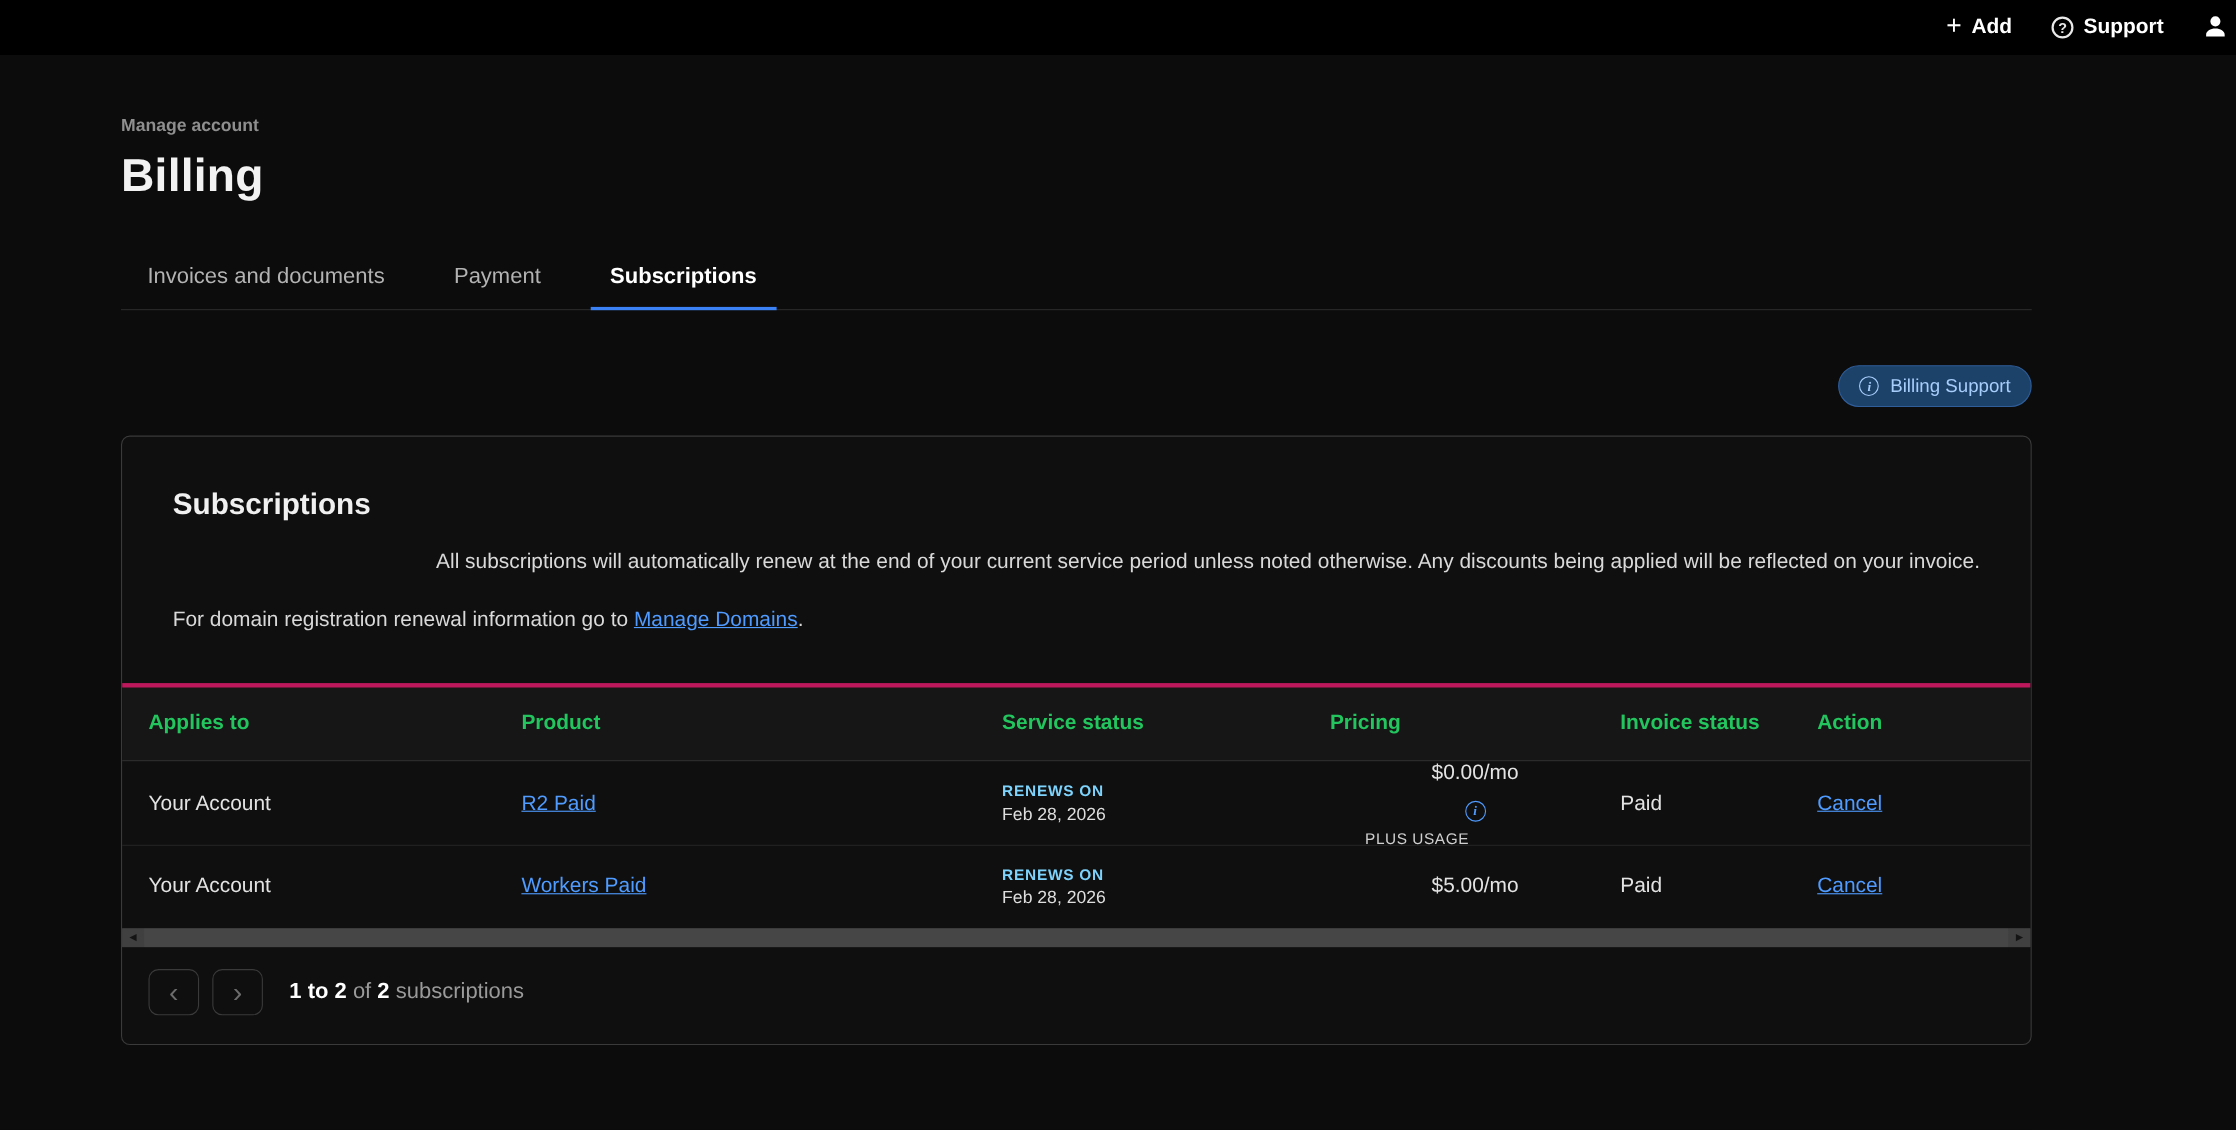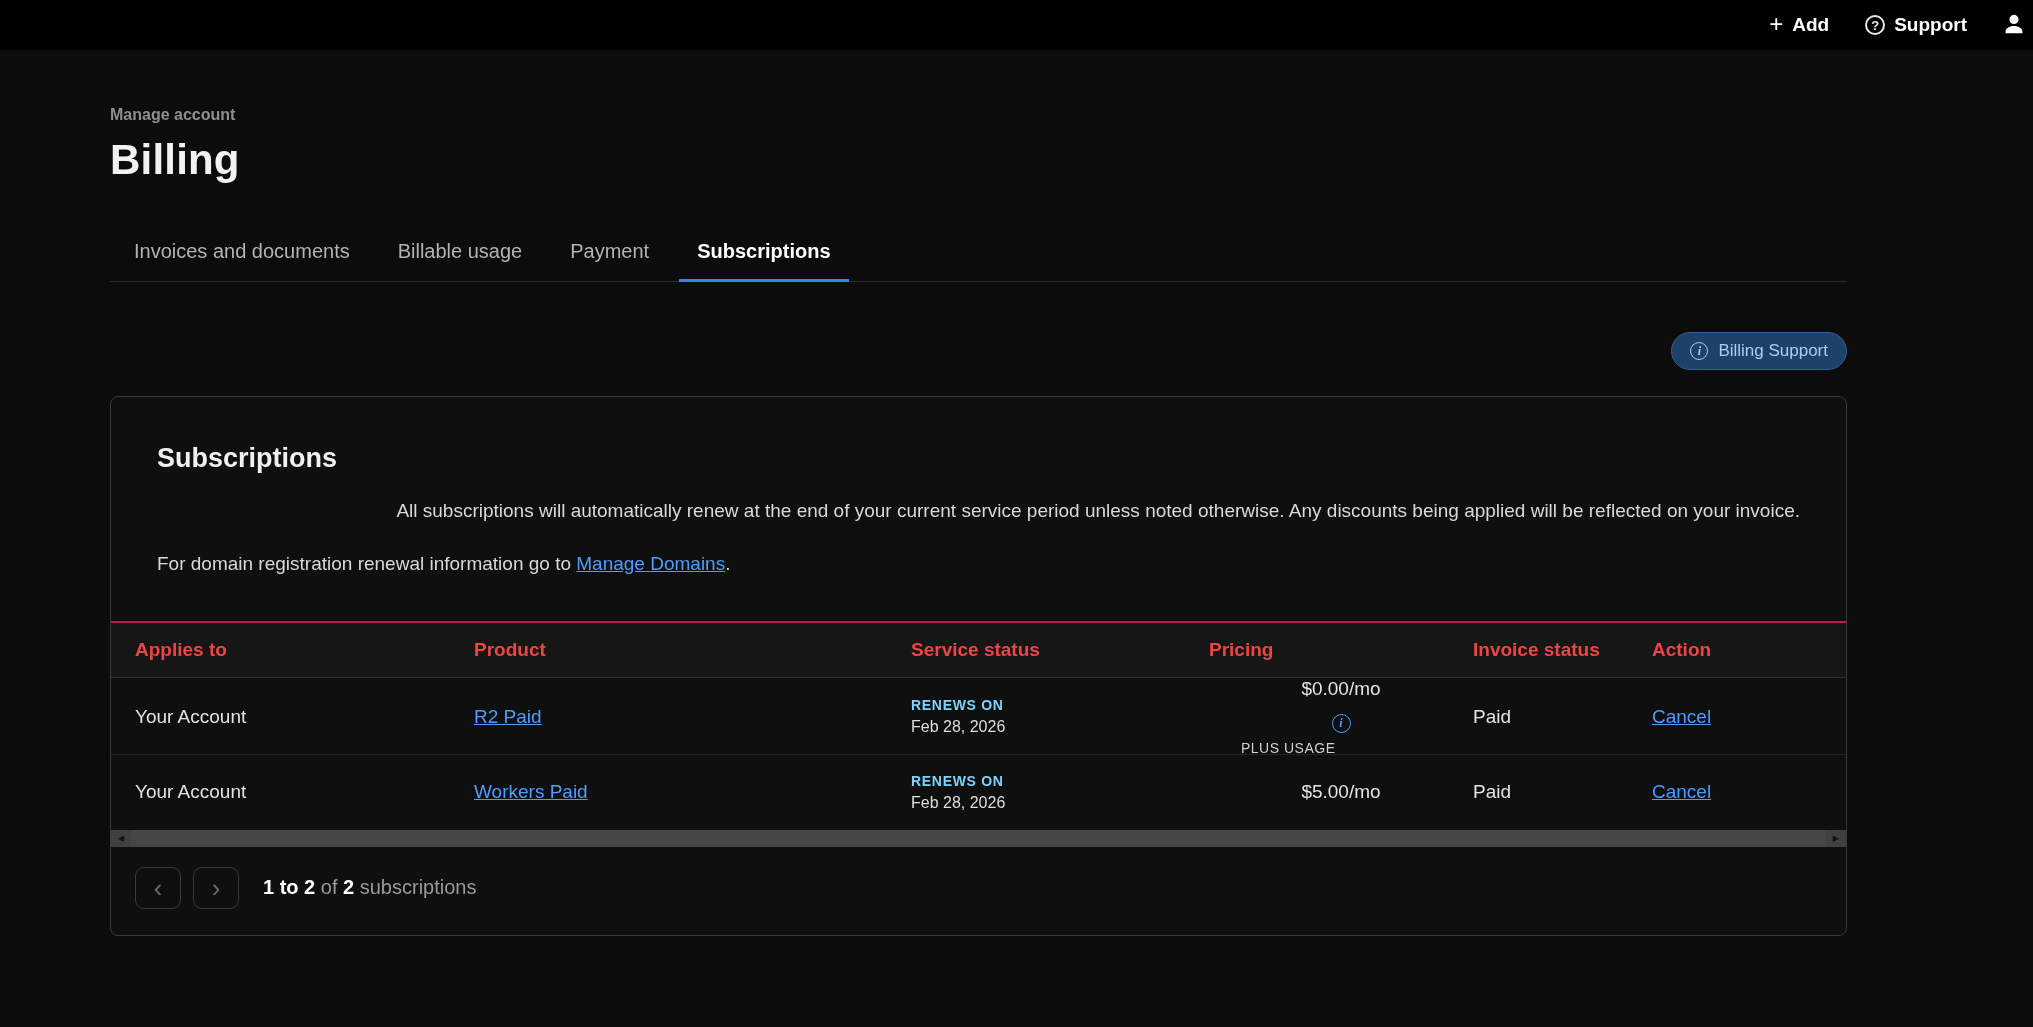--- a/index.html
+++ b/index.html
@@ -31,21 +31,21 @@
   .user-btn { background: none; border: none; cursor: pointer; padding: 0; display: flex; }
 
   
   .content { width: 1737px; margin-left: 110px; padding-top: 56px; }
 
   .breadcrumb { font-size: 16px; font-weight: 700; color: #8f8f8f; cursor: pointer; }
   .page-title { font-size: 42px; font-weight: 600; color: #f2f2f2; margin-top: 12px; letter-spacing: 0.2px; }
 
   
   .tabs {
-    display: flex; gap: 12px; margin-top: 40px;
+    display: flex; gap: 27px; margin-top: 40px;
     border-bottom: 1px solid #2b2b2b; padding-left: 6px;
   }
   .tab {
     padding: 16px 18px; font-size: 20px; color: #b3b3b3;
     cursor: pointer; white-space: nowrap;
   }
   .tab.active {
     color: #fff; font-weight: 700;
     border-bottom: 3px solid #3b82f6; margin-bottom: -1px;
   }
@@ -79,25 +79,25 @@
   .link { color: #4f9bff; text-decoration: underline; cursor: pointer; }
 
   
   .trow {
     display: grid;
     grid-template-columns: 339px 437px 298px 264px 179px 1fr;
     align-items: center;
     padding: 0 24px;
   }
   .thead {
-    height: 57px;
+    height: 71px;
     background: #161616;
-    border-top: 2px solid #be185d;
+    border-top: 4px solid #be185d;
     border-bottom: 1px solid #2e2e2e;
-    font-size: 19px; font-weight: 700; color: #ef4444;
+    font-size: 19px; font-weight: 700; color: #22c55e;
   }
   .tbody-row { height: 76px; font-size: 19px; color: #e3e3e3; }
   .tbody-row + .tbody-row { border-top: 1px solid #232323; }
 
   .status-label {
     font-size: 14px; font-weight: 700; letter-spacing: 0.7px;
     color: #7dd3fc; text-transform: uppercase;
   }
   .status-date { font-size: 16px; color: #dedede; margin-top: 5px; }
   .price-line { display: flex; align-items: center; gap: 14px; flex-direction: column; }
@@ -155,21 +155,20 @@
   </button>
 </div>
 
 <div class="content">
 
   <div class="breadcrumb">Manage account</div>
   <h1 class="page-title">Billing</h1>
 
   <div class="tabs">
     <div class="tab">Invoices and documents</div>
-    <div class="tab">Billable usage</div>
     <div class="tab">Payment</div>
     <div class="tab active">Subscriptions</div>
   </div>
 
   <div class="support-row">
     <button class="billing-support">
       <span class="info-circle">i</span>
       <span>Billing Support</span>
     </button>
   </div>

